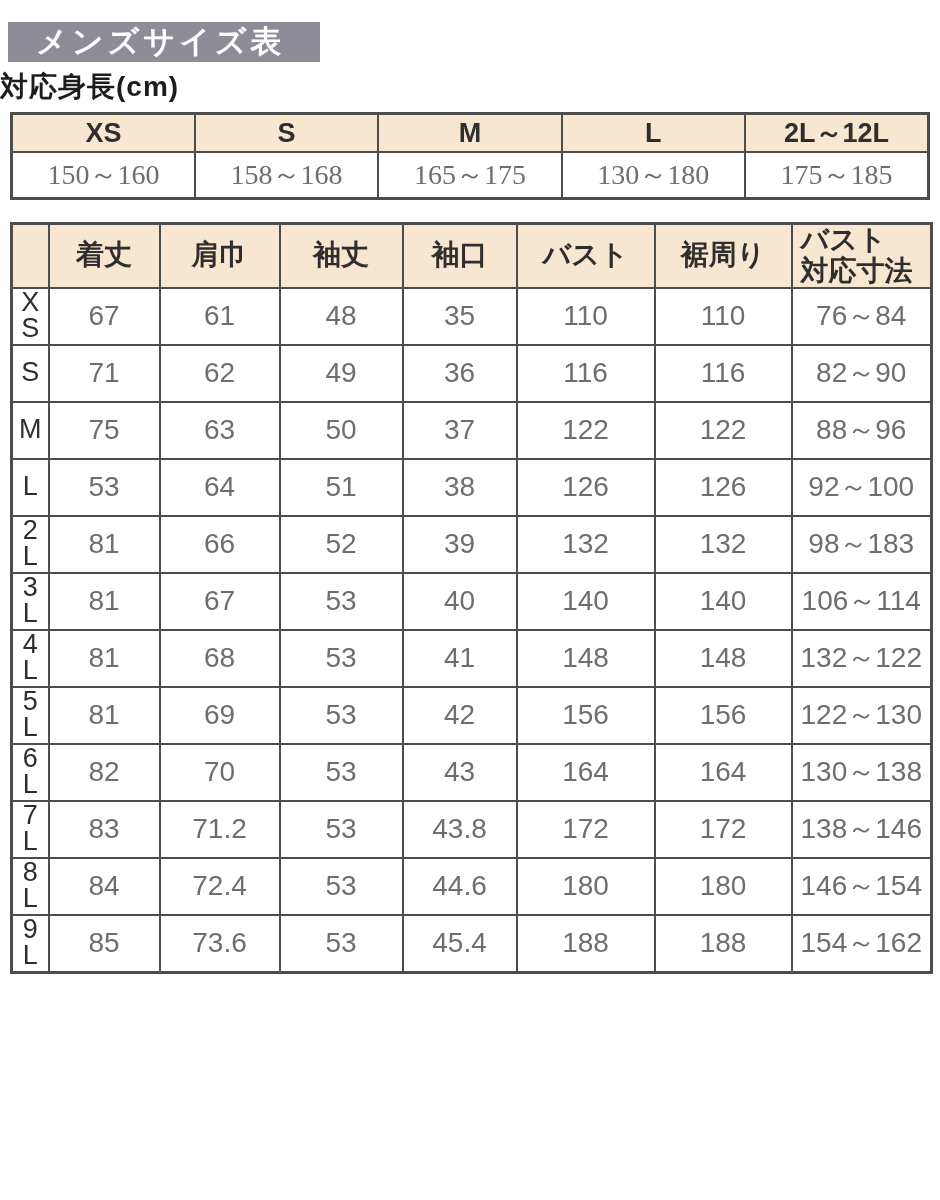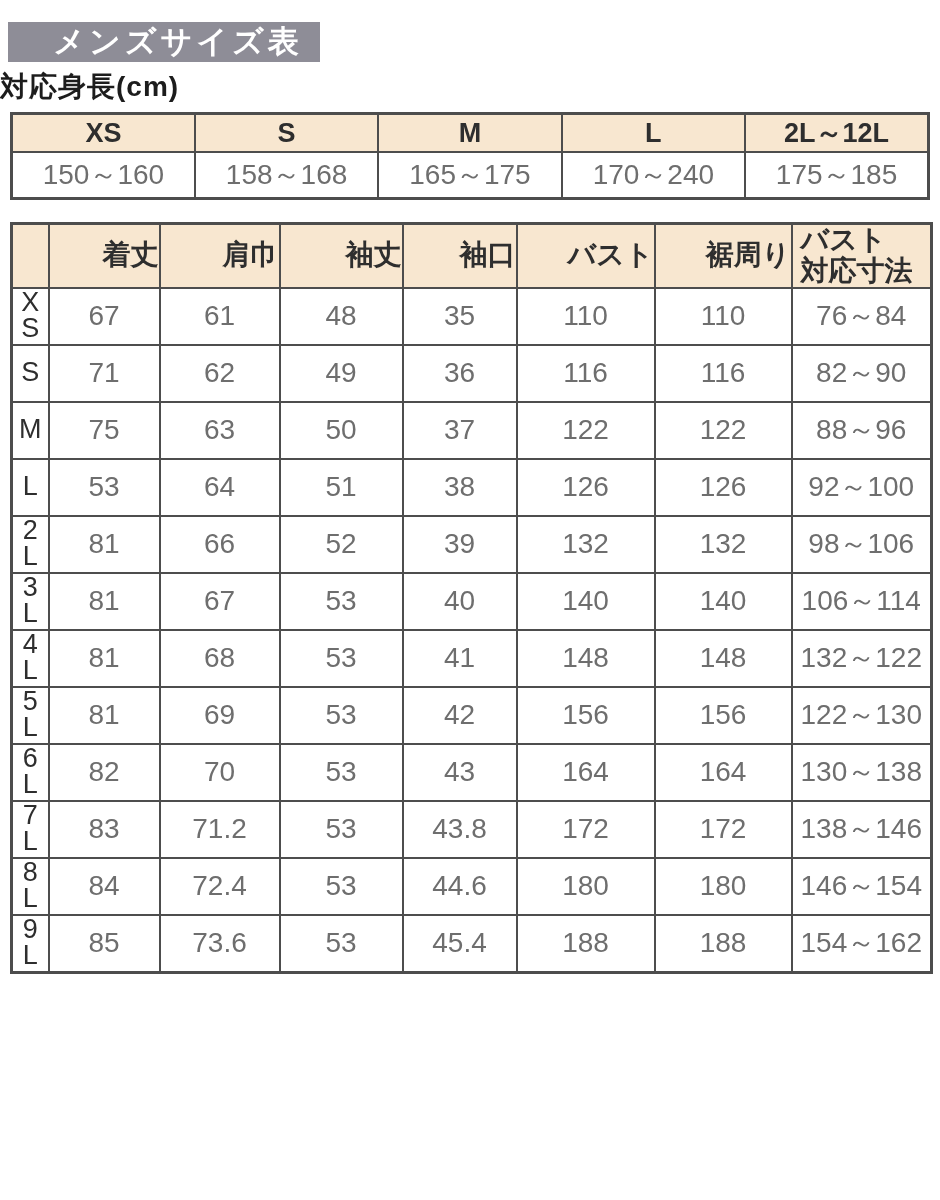--- a/index.html
+++ b/index.html
@@ -5,42 +5,42 @@
   html,body{margin:0;padding:0;}
   body{
     width:940px;height:1200px;position:relative;background:#ffffff;
     font-family:"Liberation Sans","DejaVu Sans",sans-serif;
     -webkit-font-smoothing:antialiased;
   }
   
   .banner{
     position:absolute;left:8px;top:22px;width:312px;height:40px;
     background:#8E8D97;color:#ffffff;font-size:31px;font-weight:bold;
-    line-height:40px;padding-left:28px;box-sizing:border-box;letter-spacing:4px;text-align:center;
+    line-height:40px;padding-left:28px;box-sizing:border-box;letter-spacing:4px;
   }
   
   .subtitle{
     position:absolute;left:0;top:68px;
     font-size:28px;font-weight:bold;color:#1c1c1c;letter-spacing:1px;
   }
   
   table{border-collapse:collapse;table-layout:fixed;}
   th,td{border:2px solid #4D4D4D;text-align:center;vertical-align:middle;padding:0;}
   table{border:3px solid #4D4D4D;}
   .hdr{background:#F8E7D0;color:#2E2E2E;font-weight:bold;}
   .val{color:#6E6E6E;font-weight:normal;}
 
   
   .height-table{position:absolute;left:10px;top:112px;width:920px;}
   .height-table th{height:29px;font-size:27px;}
-  .height-table td{height:44px;font-size:28px;}
+  .height-table td{height:44px;font-size:28px;font-family:Liberation Serif, serif;}
 
   
   .size-table{position:absolute;left:10px;top:222px;width:920px;}
-  .size-table th.hdr{height:60px;font-size:28px;white-space:pre-line;line-height:1.1;text-align:right;}
+  .size-table th.hdr{height:60px;font-size:28px;white-space:pre-line;line-height:1.1;}
   .size-table th.hdr.last{text-align:left;padding-left:8px;}
   .size-table th.rowlab{
     background:#ffffff;color:#2E2E2E;font-weight:normal;font-size:27px;
     white-space:pre-line;line-height:0.95;
   }
   .size-table td{height:55px;font-size:28px;}
 </style>
 </head>
 <body>
 
@@ -54,21 +54,21 @@
     <th class="hdr">XS</th>
     <th class="hdr">S</th>
     <th class="hdr">M</th>
     <th class="hdr">L</th>
     <th class="hdr">2L～12L</th>
   </tr>
   <tr>
     <td class="val">150～160</td>
     <td class="val">158～168</td>
     <td class="val">165～175</td>
-    <td class="val">170～240</td>
+    <td class="val">130～180</td>
     <td class="val">175～185</td>
   </tr>
 </tbody>
   </table>
 
 <table class="size-table">
   <colgroup>
     <col style="width:37px">
       <col style="width:111px">
       <col style="width:120px">
@@ -134,21 +134,21 @@
   </tr>
   <tr>
     <th class="rowlab">2
 L</th>
     <td class="val">81</td>
     <td class="val">66</td>
     <td class="val">52</td>
     <td class="val">39</td>
     <td class="val">132</td>
     <td class="val">132</td>
-    <td class="val">98～106</td>
+    <td class="val">98～183</td>
   </tr>
   <tr>
     <th class="rowlab">3
 L</th>
     <td class="val">81</td>
     <td class="val">67</td>
     <td class="val">53</td>
     <td class="val">40</td>
     <td class="val">140</td>
     <td class="val">140</td>

